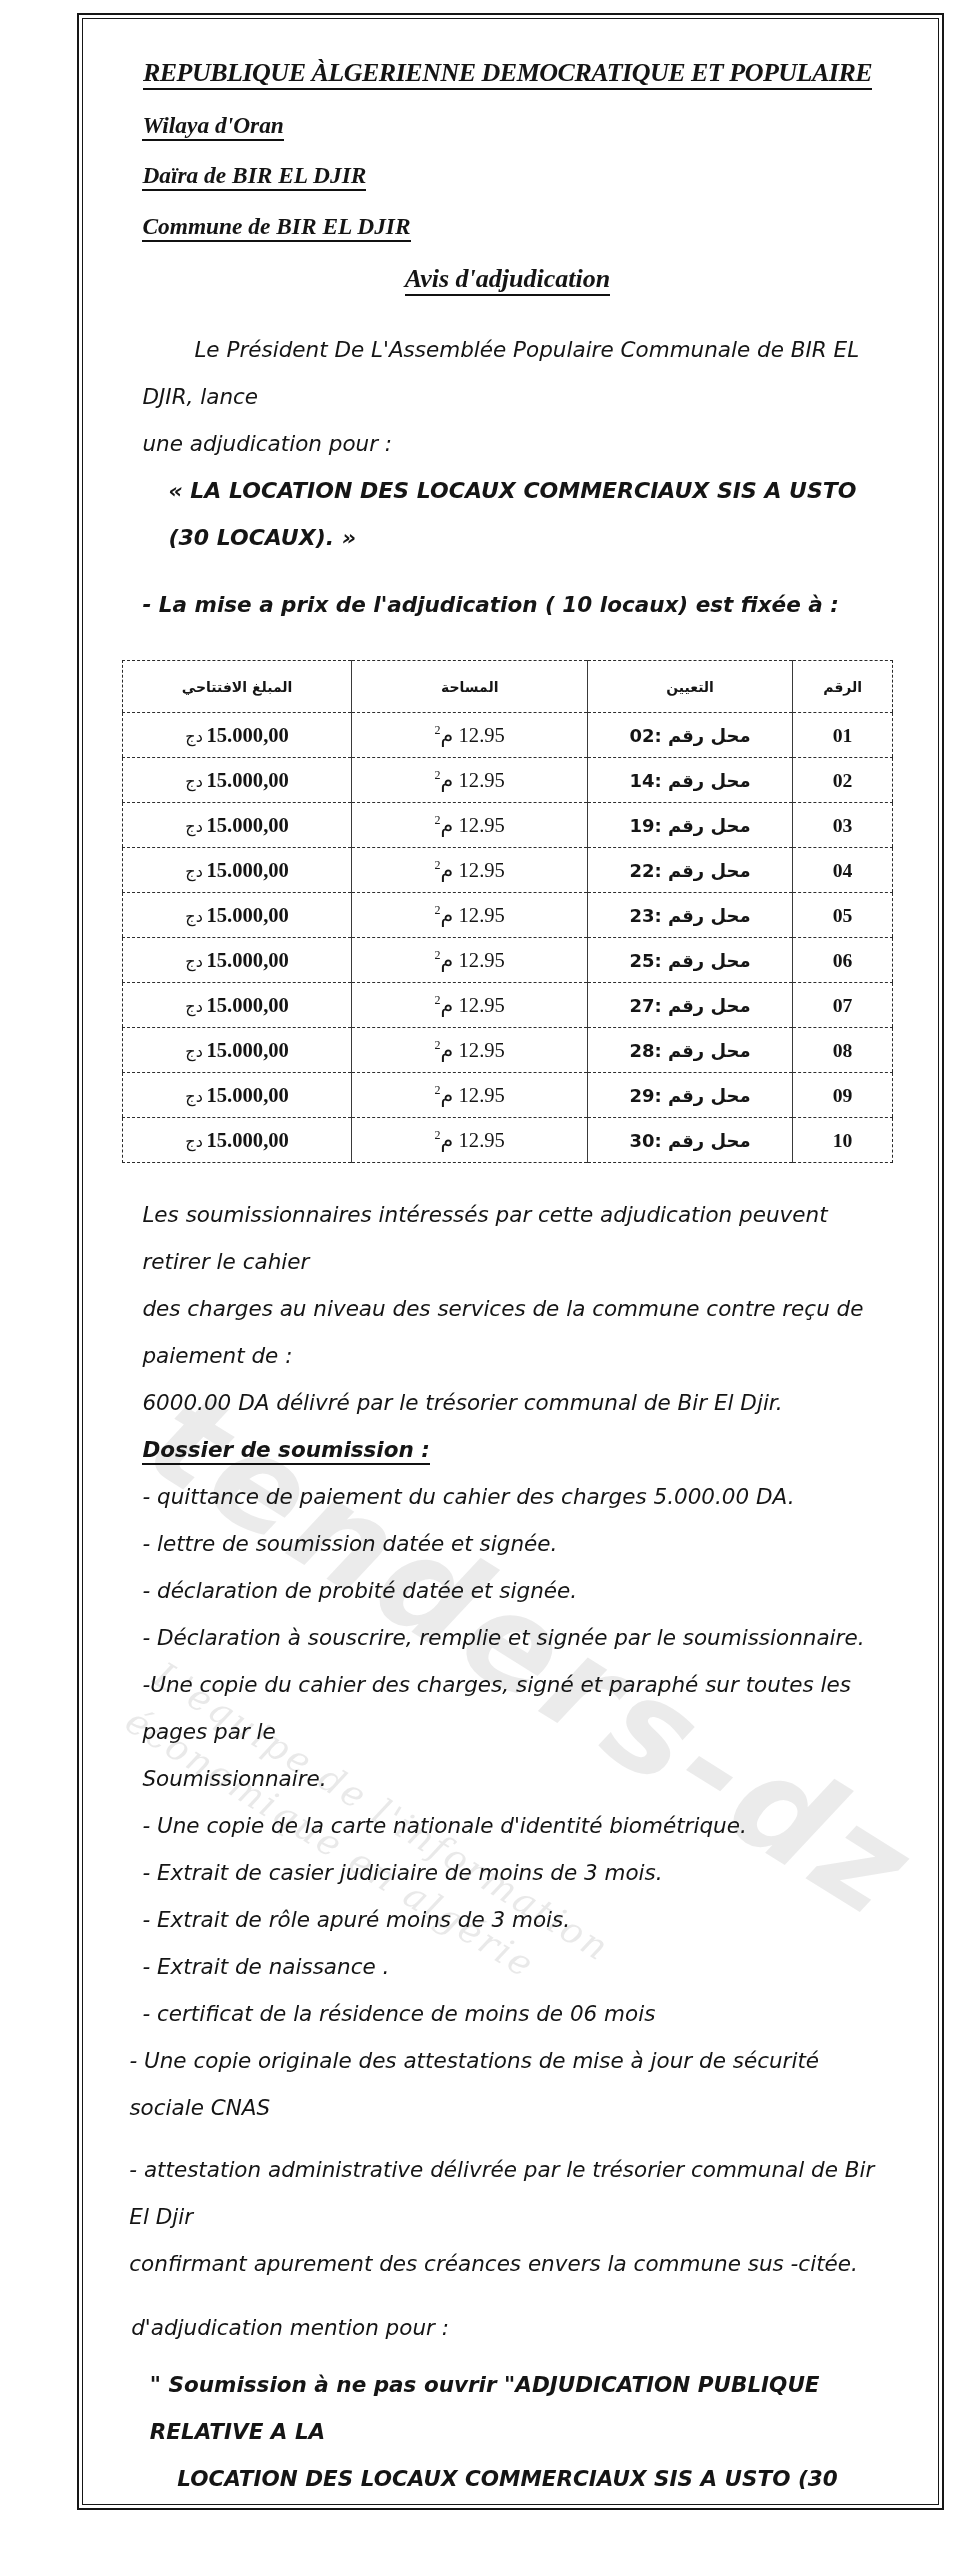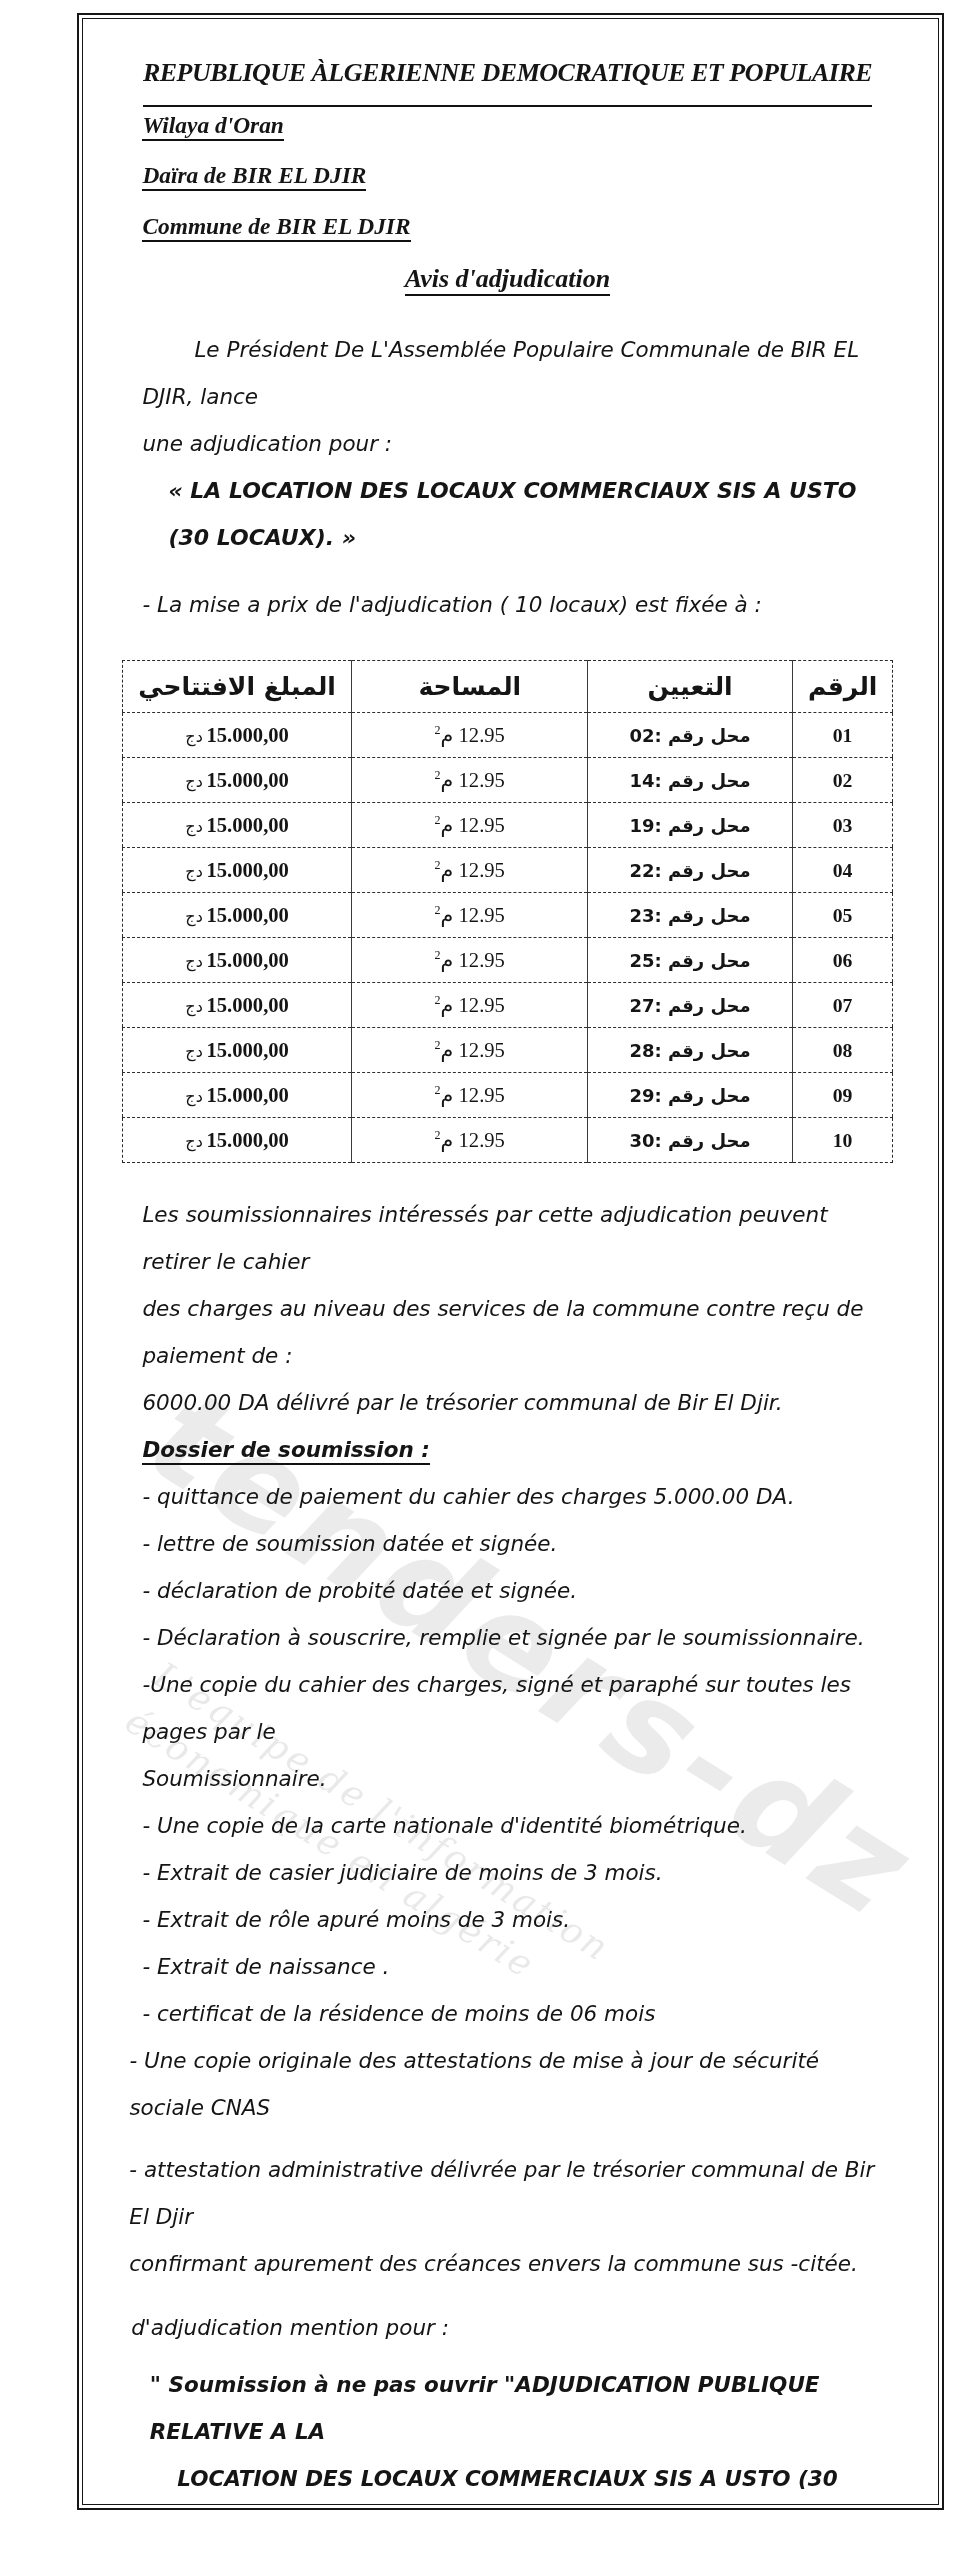--- a/index.html
+++ b/index.html
@@ -31,56 +31,56 @@
     color:rgba(120,120,120,0.16);
     transform:rotate(32deg);transform-origin:left top;
   }
   
   .content{position:relative;z-index:1;padding:26px 45px 0 39px;box-sizing:border-box;}
 
   .republic-wrap{text-align:center;margin-top:13px;}
   .republic{
     font-family:"Liberation Serif", serif;font-weight:bold;font-style:italic;
     font-size:26px;letter-spacing:-0.5px;
-    border-bottom:2.8px solid #111;padding-bottom:18px;
+    border-bottom:2.8px solid #111;padding-bottom:1px;
   }
   .admin-block{margin-top:24px;margin-left:20.6px;}
   .admin-line{margin-bottom:20.6px;line-height:27px;}
   .admin-line span{
     font-family:"Liberation Serif", serif;font-weight:bold;font-style:italic;
     font-size:23.4px;border-bottom:2.3px solid #111;padding-bottom:0.9px;
   }
   .avis-wrap{text-align:center;margin-top:15px;}
   .avis{
     font-family:"Liberation Serif", serif;font-weight:bold;font-style:italic;
     font-size:26px;border-bottom:2.3px solid #111;padding-bottom:1.9px;
   }
 
   .hand{font-style:italic;font-size:21.5px;line-height:47px;}
   .intro{margin-top:32px;margin-left:20.6px;}
   .intro-1{text-indent:52px;}
   .object-line{font-weight:bold;margin-left:26px;font-size:22px;}
-  .price-line{font-weight:normal;margin-top:20.6px;}
+  .price-line{font-weight:bold;margin-top:20.6px;}
 
   
   table.lots{
     width:100%;margin-top:32px;border-collapse:collapse;table-layout:fixed;
     border:1.9px dashed #2a2a2a;
   }
   table.lots col.c-amount{width:29.8%;}
   table.lots col.c-area{width:30.6%;}
   table.lots col.c-des{width:26.6%;}
   table.lots col.c-num{width:13%;}
   table.lots th, table.lots td{
     border-left:0.9px solid #3a3a3a;border-top:1.5px dashed #2e2e2e;
     padding:0 7.5px;box-sizing:border-box;overflow:hidden;
   }
   table.lots th:first-child, table.lots td:first-child{border-left:none;}
   tr.t-head th{
-    height:52px;font-size:25px;font-weight:bold;text-align:center;vertical-align:middle;
+    height:52px;font-size:14px;font-weight:bold;text-align:center;vertical-align:middle;
     font-family:"DejaVu Sans", sans-serif;border-top:none;
   }
   tr.t-row td{height:45px;text-align:center;vertical-align:middle;}
   .td-amount{font-family:"Liberation Serif", serif;}
   .amt{font-weight:bold;font-size:20.6px;}
   .cur{font-size:16px;font-family:"DejaVu Sans", sans-serif;}
   .td-area{font-family:"Liberation Serif", serif;font-size:20.6px;}
   .area-sup{font-size:12px;}
   .td-des{font-size:18px;font-weight:bold;text-align:right;padding-right:9.4px;}
   .td-num{font-family:"Liberation Serif", serif;font-size:19.7px;font-weight:bold;}

